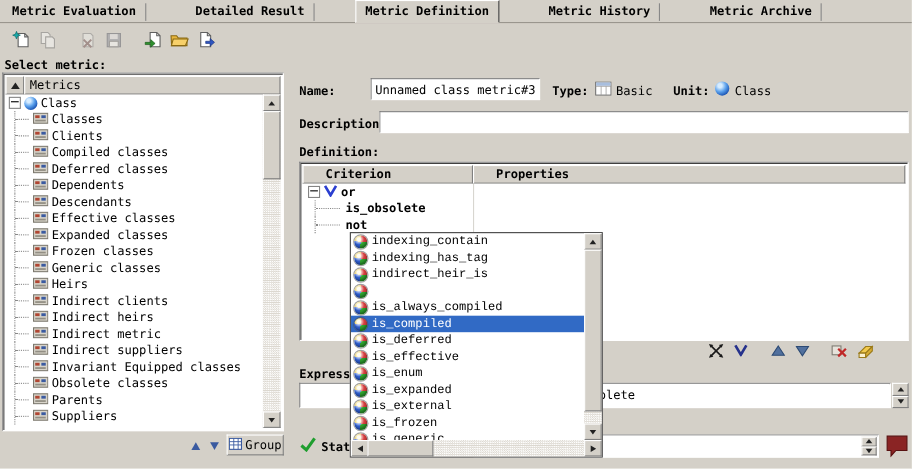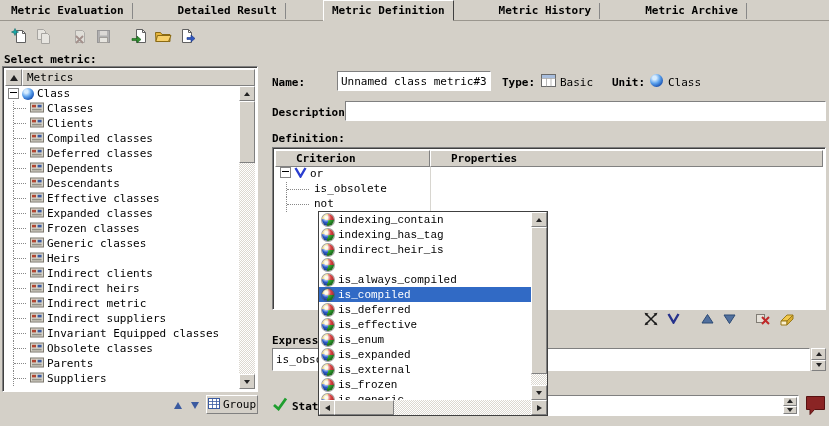--- a/index.html
+++ b/index.html
@@ -47,30 +47,30 @@
   .sphere{border-radius:50%;display:inline-block;flex:none;background:radial-gradient(circle at 35% 30%, #d6ecff 0 15%, #5aa0ec 45%, #1c55b4 75%, #0d3c85);}
   .s12{width:12px;height:12px;} .s13{width:13px;height:13px;}
 
   
   .mini-arrow{position:absolute;width:16px;height:15px;display:flex;align-items:center;justify-content:center;}
   .tri-up-blue{width:0;height:0;border-left:4px solid transparent;border-right:4px solid transparent;border-bottom:7px solid #3a5aa0;}
   .tri-down-blue{width:0;height:0;border-left:4px solid transparent;border-right:4px solid transparent;border-top:7px solid #3a5aa0;}
   .group-btn{position:absolute;left:206px;top:395px;width:52px;height:19px;display:flex;align-items:center;justify-content:center;gap:3px;}
 
   
-  .field input{border:none;outline:none;background:#fff;font:11px "DejaVu Sans Mono",monospace;width:100%;height:100%;padding:0 3px;box-sizing:border-box;}
+  .field input{border:none;outline:none;background:#fff;font:11px "DejaVu Sans Mono",monospace;width:100%;height:100%;padding:0 3px;box-sizing:border-box;text-align:center;}
 
   
   .grid{position:absolute;left:272px;top:147px;width:554px;height:163px;}
   .grid-header{position:absolute;left:2px;top:2px;right:2px;height:17px;display:flex;}
   .gh-cell{display:flex;align-items:center;padding-left:20px;box-sizing:border-box;font-weight:bold;}
   .gc1{width:155px;flex:none;} .gc2{flex:1;}
   .grid-body{position:absolute;left:2px;top:19px;right:2px;bottom:2px;background:#fff;overflow:hidden;}
   .col-div{position:absolute;left:155px;top:0;bottom:0;width:1px;background:#d8d6d0;}
-  .grow{height:15px;display:flex;align-items:flex-start;padding-left:5px;gap:3px;position:relative;}
+  .grow{height:15px;display:flex;align-items:center;padding-left:5px;gap:3px;position:relative;font-weight:bold;}
   .gconn{width:24px;height:15px;flex:none;border-left:1px dotted #888;position:relative;margin-left:6px;}
   .gconn::after{content:"";position:absolute;left:0;top:7px;width:22px;border-top:1px dotted #888;}
 
   
   .mini-tools{position:absolute;left:640px;top:311px;height:18px;display:flex;align-items:center;}
   .mtbtn{width:22px;height:18px;display:flex;align-items:center;justify-content:center;}
   .mtbtn.gap2{margin-left:12px;}
 
   
   .spinner{display:flex;flex-direction:column;}

